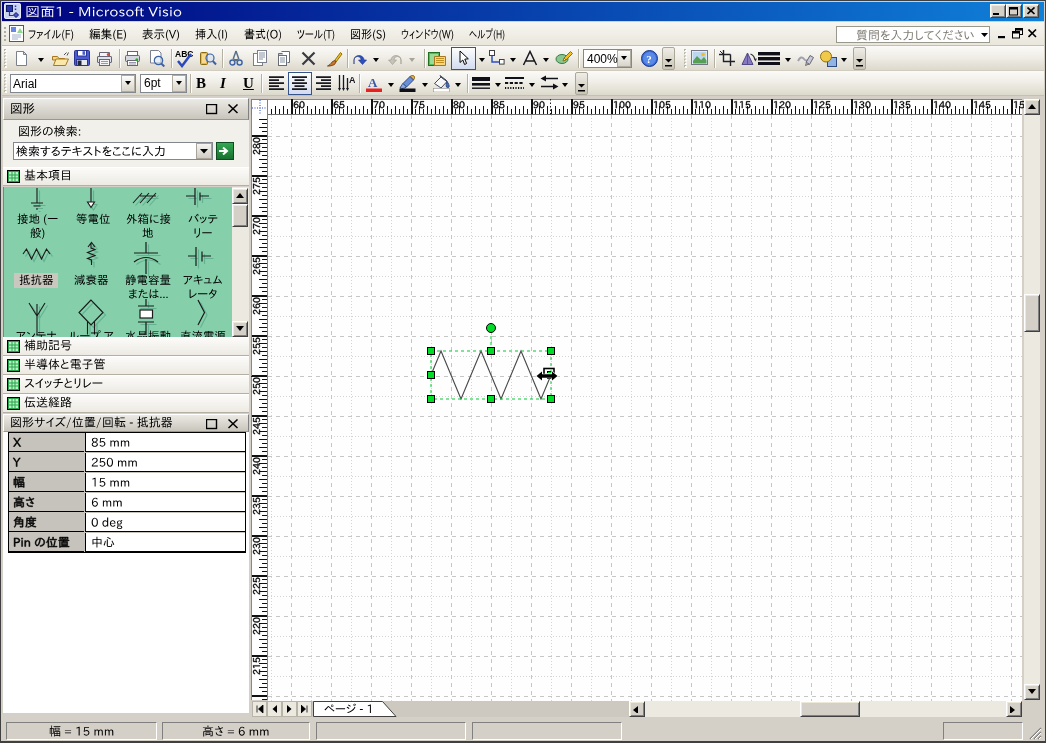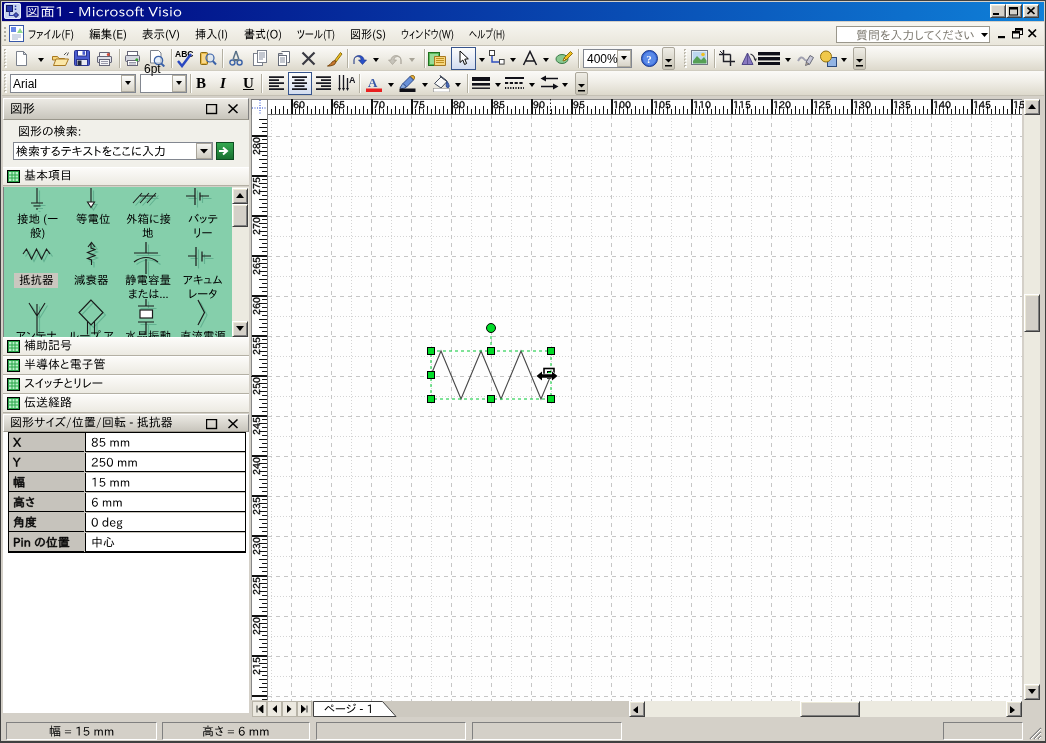--- a/index.html
+++ b/index.html
@@ -339,21 +339,21 @@
     <rect x="1" y="17.0" width="2" height="2" fill="#fcfcfa"></rect>
   </svg>
 <div class="abs" style="left:10px;top:74px;width:126px;height:19px;background:#fff;border:1px solid #828790"></div>
 <div class="abs" style="left:121px;top:75px;width:14px;height:17px;background:linear-gradient(#fdfdfc,#d8d4c8);border:1px solid #b0aca0"></div>
 <span class="abs" style="left:13px;top:77px;font-size:12px">Arial</span>
 <svg class="abs" style="left:125px;top:81px" width="6" height="4">
     <path d="M0 0 h6 l-3 4z" fill="#000"></path>
   </svg>
 <div class="abs" style="left:140px;top:74px;width:47px;height:19px;background:#fff;border:1px solid #828790"></div>
 <div class="abs" style="left:172px;top:75px;width:14px;height:17px;background:linear-gradient(#fdfdfc,#d8d4c8);border:1px solid #b0aca0"></div>
-<span class="abs" style="left:144px;top:62px;font-size:12px">6pt</span>
+<span class="abs" style="left:144px;top:76px;font-size:12px">6pt</span>
 <svg class="abs" style="left:176px;top:81px" width="6" height="4">
     <path d="M0 0 h6 l-3 4z" fill="#000"></path>
   </svg>
 <div class="abs" style="left:190px;top:74px;width:1px;height:19px;background:#b4b0a2;box-shadow:1px 0 0 #fdfdfb"></div>
 <span class="abs" style="left:196px;top:75px;font:bold 15px 'Liberation Serif'">B</span>
 <span class="abs" style="left:220px;top:75px;font:italic bold 15px 'Liberation Serif'">I</span>
 <span class="abs" style="left:243px;top:75px;font:bold 15px 'Liberation Serif';text-decoration:underline">U</span>
 <div class="abs" style="left:261px;top:74px;width:1px;height:19px;background:#b4b0a2;box-shadow:1px 0 0 #fdfdfb"></div>
 <svg class="abs" style="left:269px;top:76px" width="15" height="15" viewBox="0 0 15 15">
     <path d="M0 1.2 h15 M0 4.2 h10 M0 7.2 h15 M0 10.2 h10 M0 13.2 h15" stroke="#181820" stroke-width="1.7"></path>

